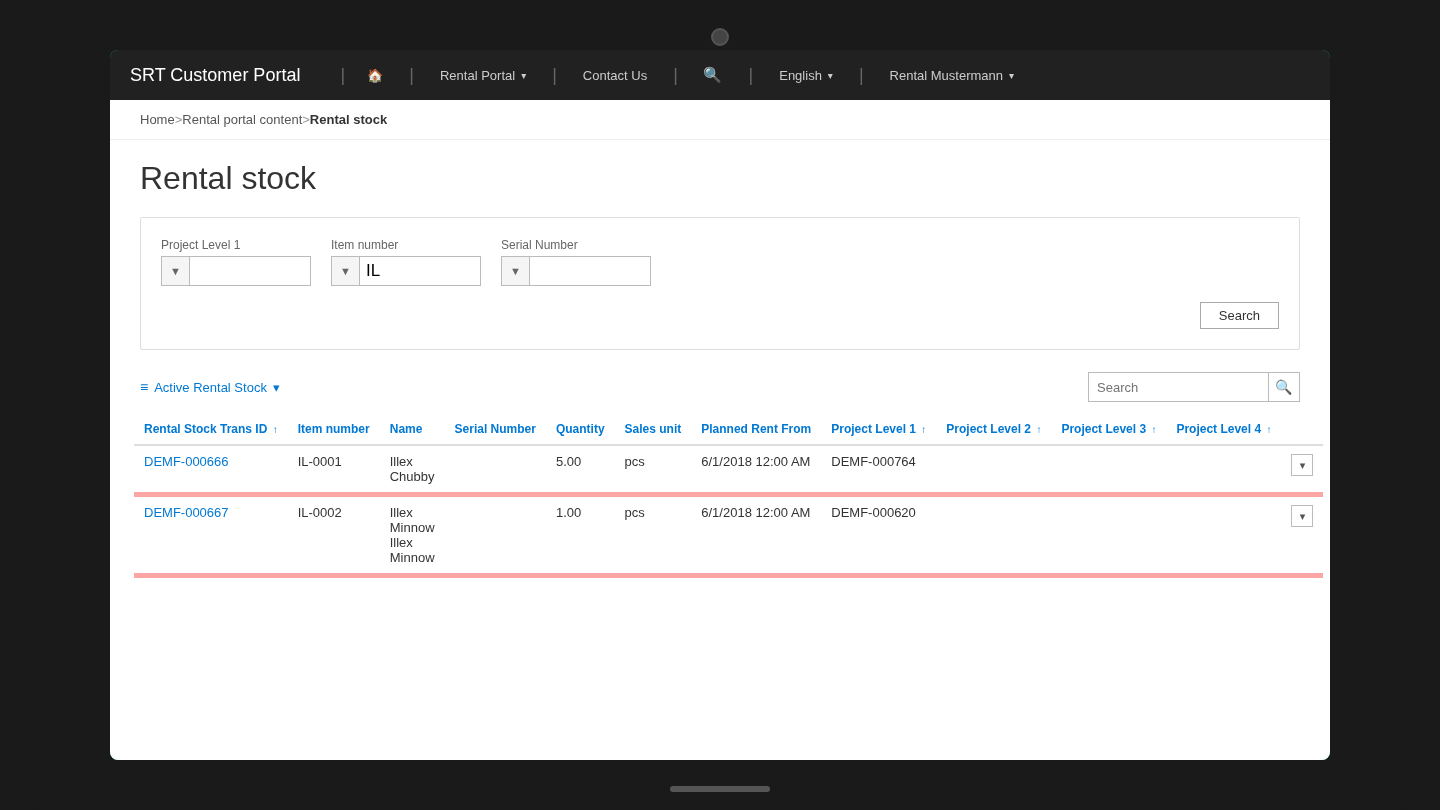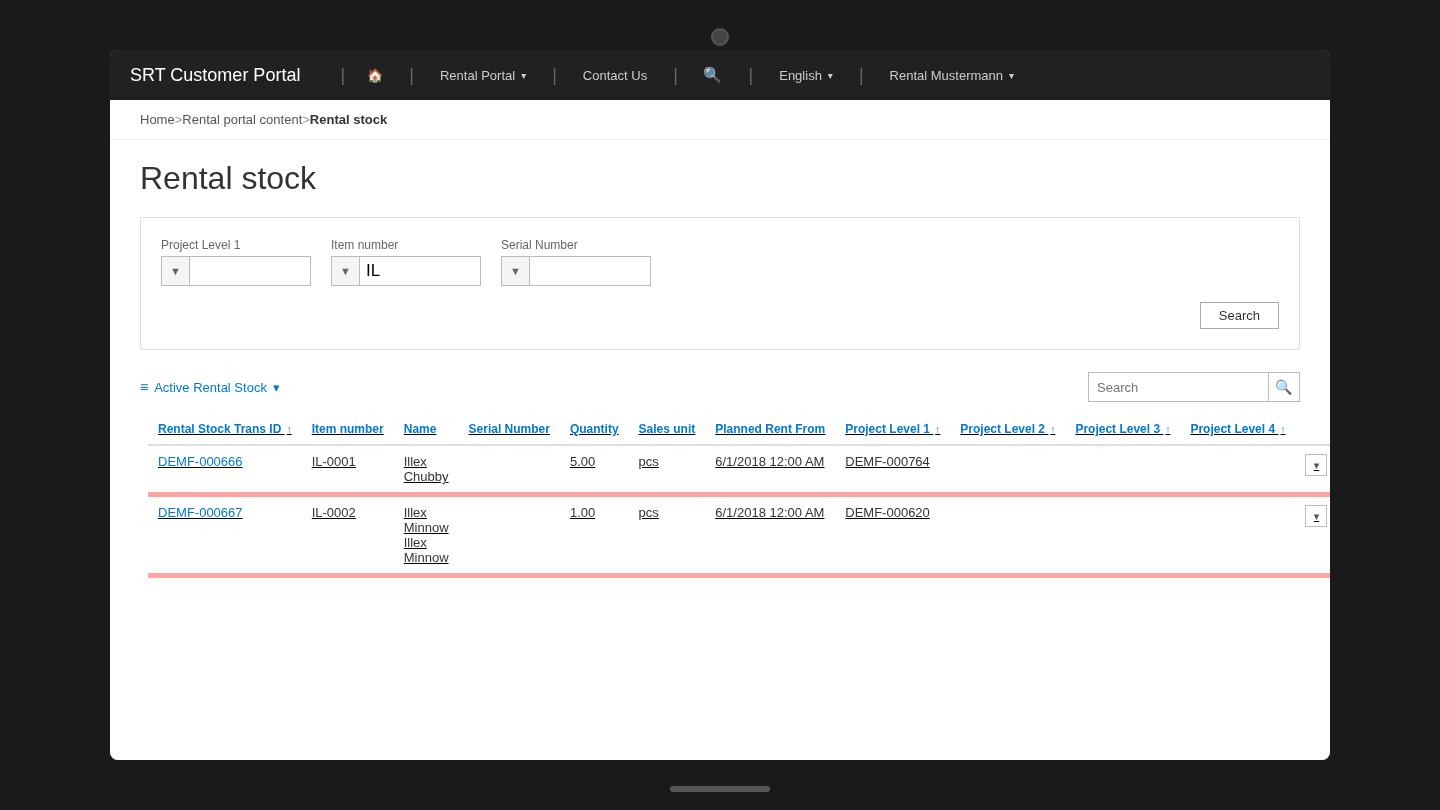--- a/index.html
+++ b/index.html
@@ -271,23 +271,22 @@
       width: 22px;
       height: 22px;
       cursor: pointer;
       display: flex;
       align-items: center;
       justify-content: center;
       font-size: 11px;
       color: #555;
     }
     .table-wrapper {
-      padding: 0 38px;
+      padding: 0 24px;
       overflow-x: auto;
-      text-decoration: underline;
     }
     .col-expand { width: 32px; text-align: center; }
   </style>
 </head>
 <body>
 
 <div class="tablet-frame">
   <div class="tablet-camera"></div>
   <div class="tablet-home"></div>
 

